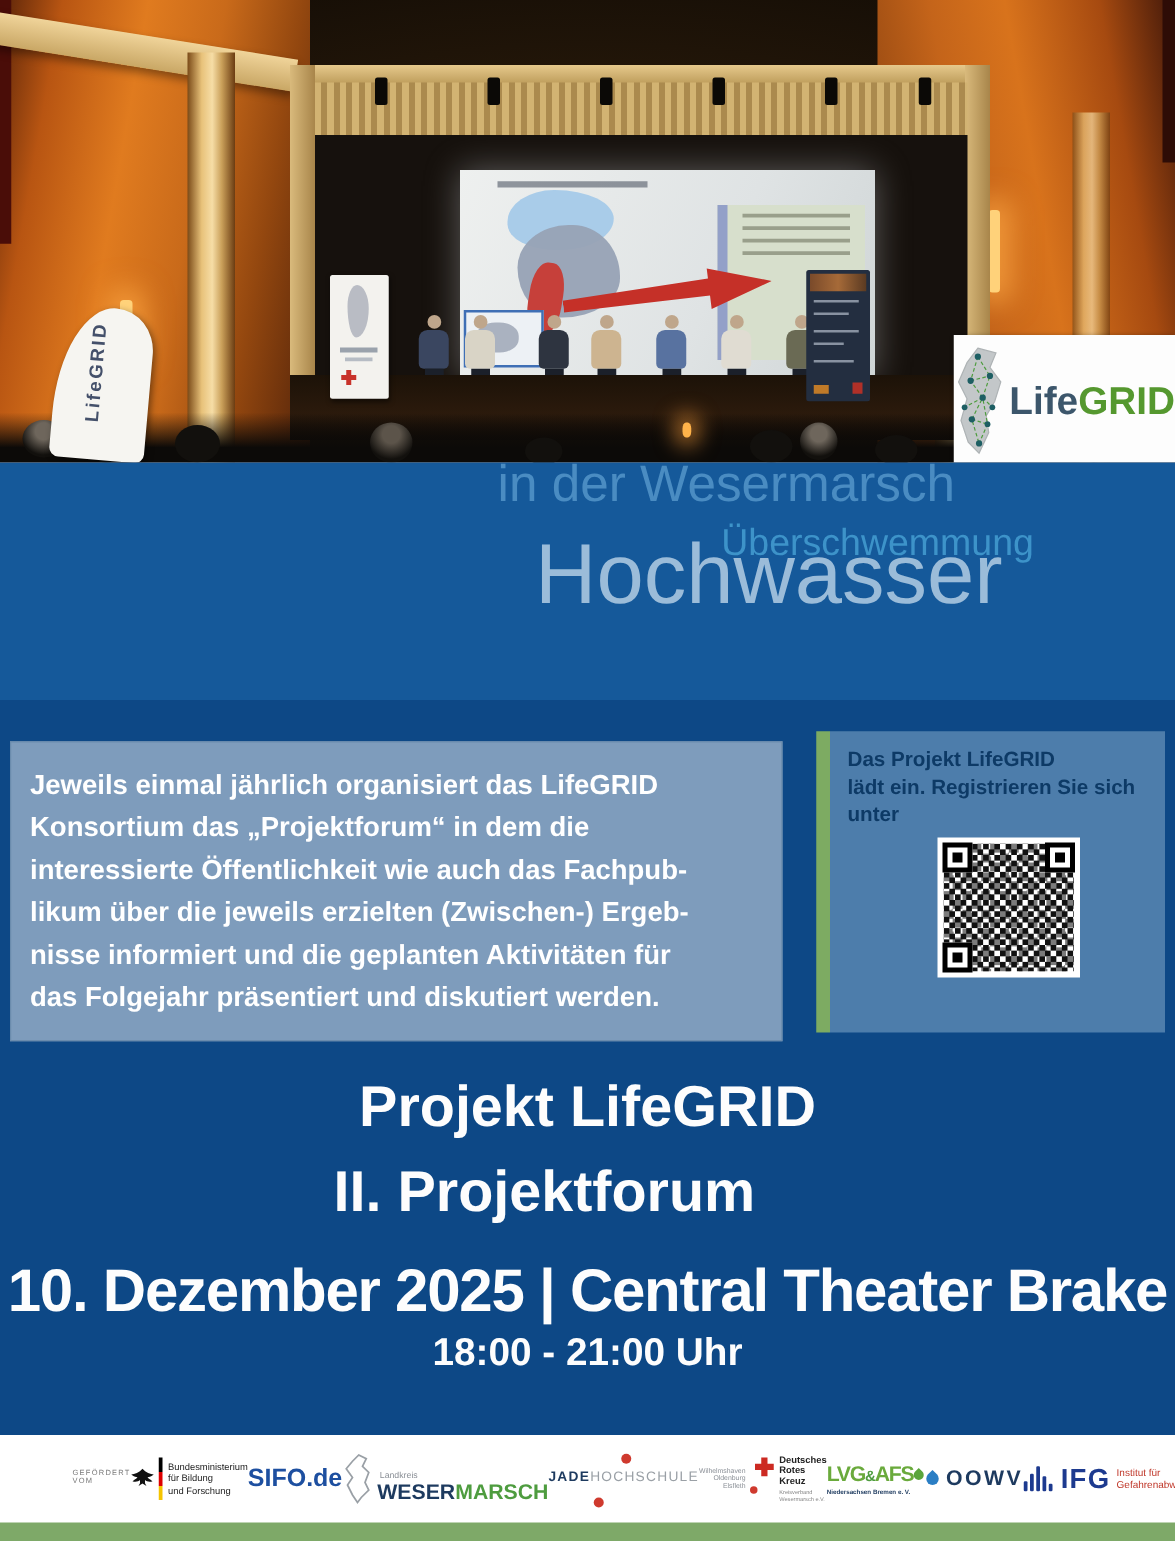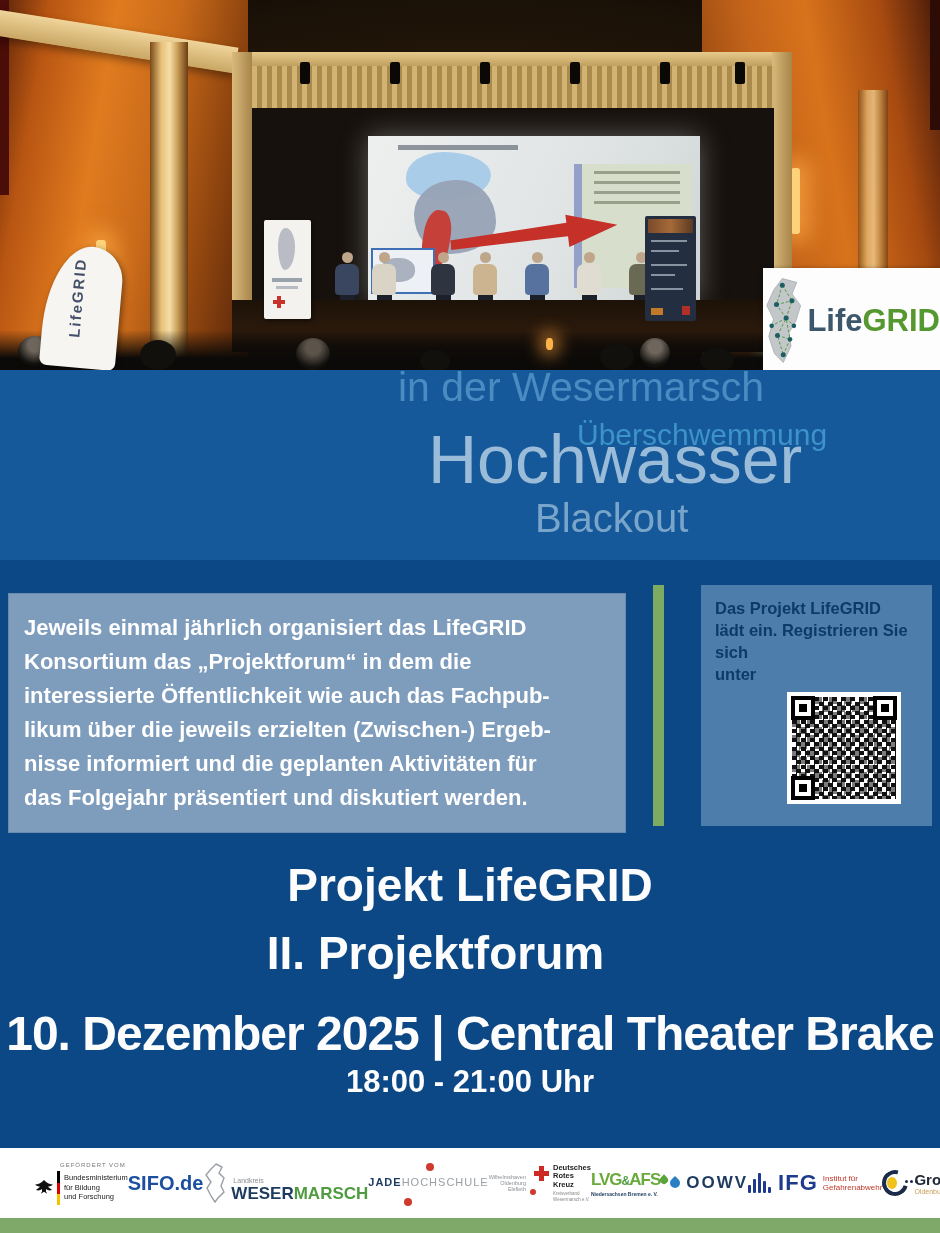--- a/index.html
+++ b/index.html
@@ -75,21 +75,21 @@
   .w-ueber{left:577px;top:48px;font-size:30px;color:#3d93c9;}
   .w-hoch{left:428px;top:50px;font-size:68px;color:#9bbcd9;}
   .w-black{left:535px;top:126px;font-size:40px;color:#7aa5cb;}
 
   
   .lower{position:absolute;top:560px;left:0;width:940px;height:588px;background:#0d4886;}
   .text-panel{position:absolute;left:8px;top:33px;width:586px;height:204px;background:#7e9cbc;
     border:1px solid #6b8cad;padding:17px 15px;color:#fff;font-weight:bold;font-size:22px;line-height:34px;}
   .invite-panel{position:absolute;left:653px;top:25px;width:279px;height:241px;display:flex;}
   .invite-bar{width:11px;background:#7dab62;}
-  .invite-body{flex:1;background:#4d7dab;padding:12px 8px 10px 14px;margin-left:37px;}
+  .invite-body{flex:1;background:#4d7dab;padding:12px 8px 10px 14px;}
   .invite-text{color:#0d3a66;font-weight:bold;font-size:16.5px;line-height:22px;}
   .qr{position:relative;width:106px;height:104px;background:#fff;margin:7px 0 0 72px;padding:4px;}
   .qr-pattern{position:absolute;inset:5px;
     background:conic-gradient(#111 0 25%,#fff 0 50%,#111 0 75%,#fff 0) 0 0/9px 9px;}
   .qr-pattern::after{content:"";position:absolute;inset:0;
     background:conic-gradient(#111 0 25%,transparent 0 50%,#111 0 75%,transparent 0) 0 0/15px 15px;opacity:.55;}
   .qf{position:absolute;width:16px;height:16px;border:4px solid #000;background:#fff;z-index:2;}
   .qf::after{content:"";position:absolute;left:4px;top:4px;width:8px;height:8px;background:#000;}
   .qf.tl{left:4px;top:4px;} .qf.tr{right:4px;top:4px;} .qf.bl{left:4px;bottom:4px;}
   .invite-url{color:#fff;font-weight:bold;font-size:19px;margin-top:14px;}
@@ -97,21 +97,21 @@
   .t1{position:absolute;top:298px;width:940px;font-size:46px;}
   .t2{position:absolute;top:366px;width:871px;font-size:46px;}
   .t3{position:absolute;top:446px;width:940px;font-size:48px;letter-spacing:-1px;}
   .t4{position:absolute;top:504px;width:940px;font-size:31px;}
 
   
   .footer{position:absolute;top:1148px;left:0;width:940px;height:70px;background:#fff;
     display:flex;align-items:center;justify-content:space-between;padding:0 34px;box-sizing:border-box;}
   .bottombar{position:absolute;top:1218px;left:0;width:940px;height:15px;background:#7ea968;}
   .lg{position:relative;display:flex;align-items:center;}
-  .bmbf-wrap{display:flex;flex-direction:column;}
+  .bmbf-wrap{display:flex;flex-direction:row;}
   .funded{font-size:6px;color:#777;letter-spacing:1px;margin:0 0 3px 24px;}
   .bmbf-row{display:flex;align-items:center;}
   .tricolor{width:3px;height:34px;margin:0 4px 0 3px;
     background:linear-gradient(#000 0 34%,#d00 34% 67%,#f5c400 67%);}
   .bmbf-text{font-size:7.5px;line-height:9.5px;color:#222;}
   .sifo{font-size:20px;font-weight:bold;color:#1d4fa0;}
   .wm{display:flex;align-items:flex-end;}
   .wm-text{margin-left:2px;}
   .wm-small{font-size:7px;color:#8a8f96;display:block;margin-left:2px;}
   .wm-weser{font-size:17px;font-weight:bold;color:#1d3a5f;}
@@ -281,21 +281,20 @@
     <div class="txt">
       <span class="life">Life</span><span class="grid">GRID</span>
     </div>
   </div>
 </div>
 
 <div class="band">
   <div class="w-wesermarsch">in der Wesermarsch</div>
   <div class="w-ueber">Überschwemmung</div>
   <div class="w-hoch">Hochwasser</div>
-  <div class="w-black">Blackout</div>
 </div>
 
 <div class="lower">
 
   <div class="text-panel">
     <div>Jeweils einmal jährlich organisiert das LifeGRID</div>
     <div>Konsortium das „Projektforum“ in dem die</div>
     <div>interessierte Öffentlichkeit wie auch das Fachpub-</div>
     <div>likum über die jeweils erzielten (Zwischen-) Ergeb-</div>
     <div>nisse informiert und die geplanten Aktivitäten für</div>

